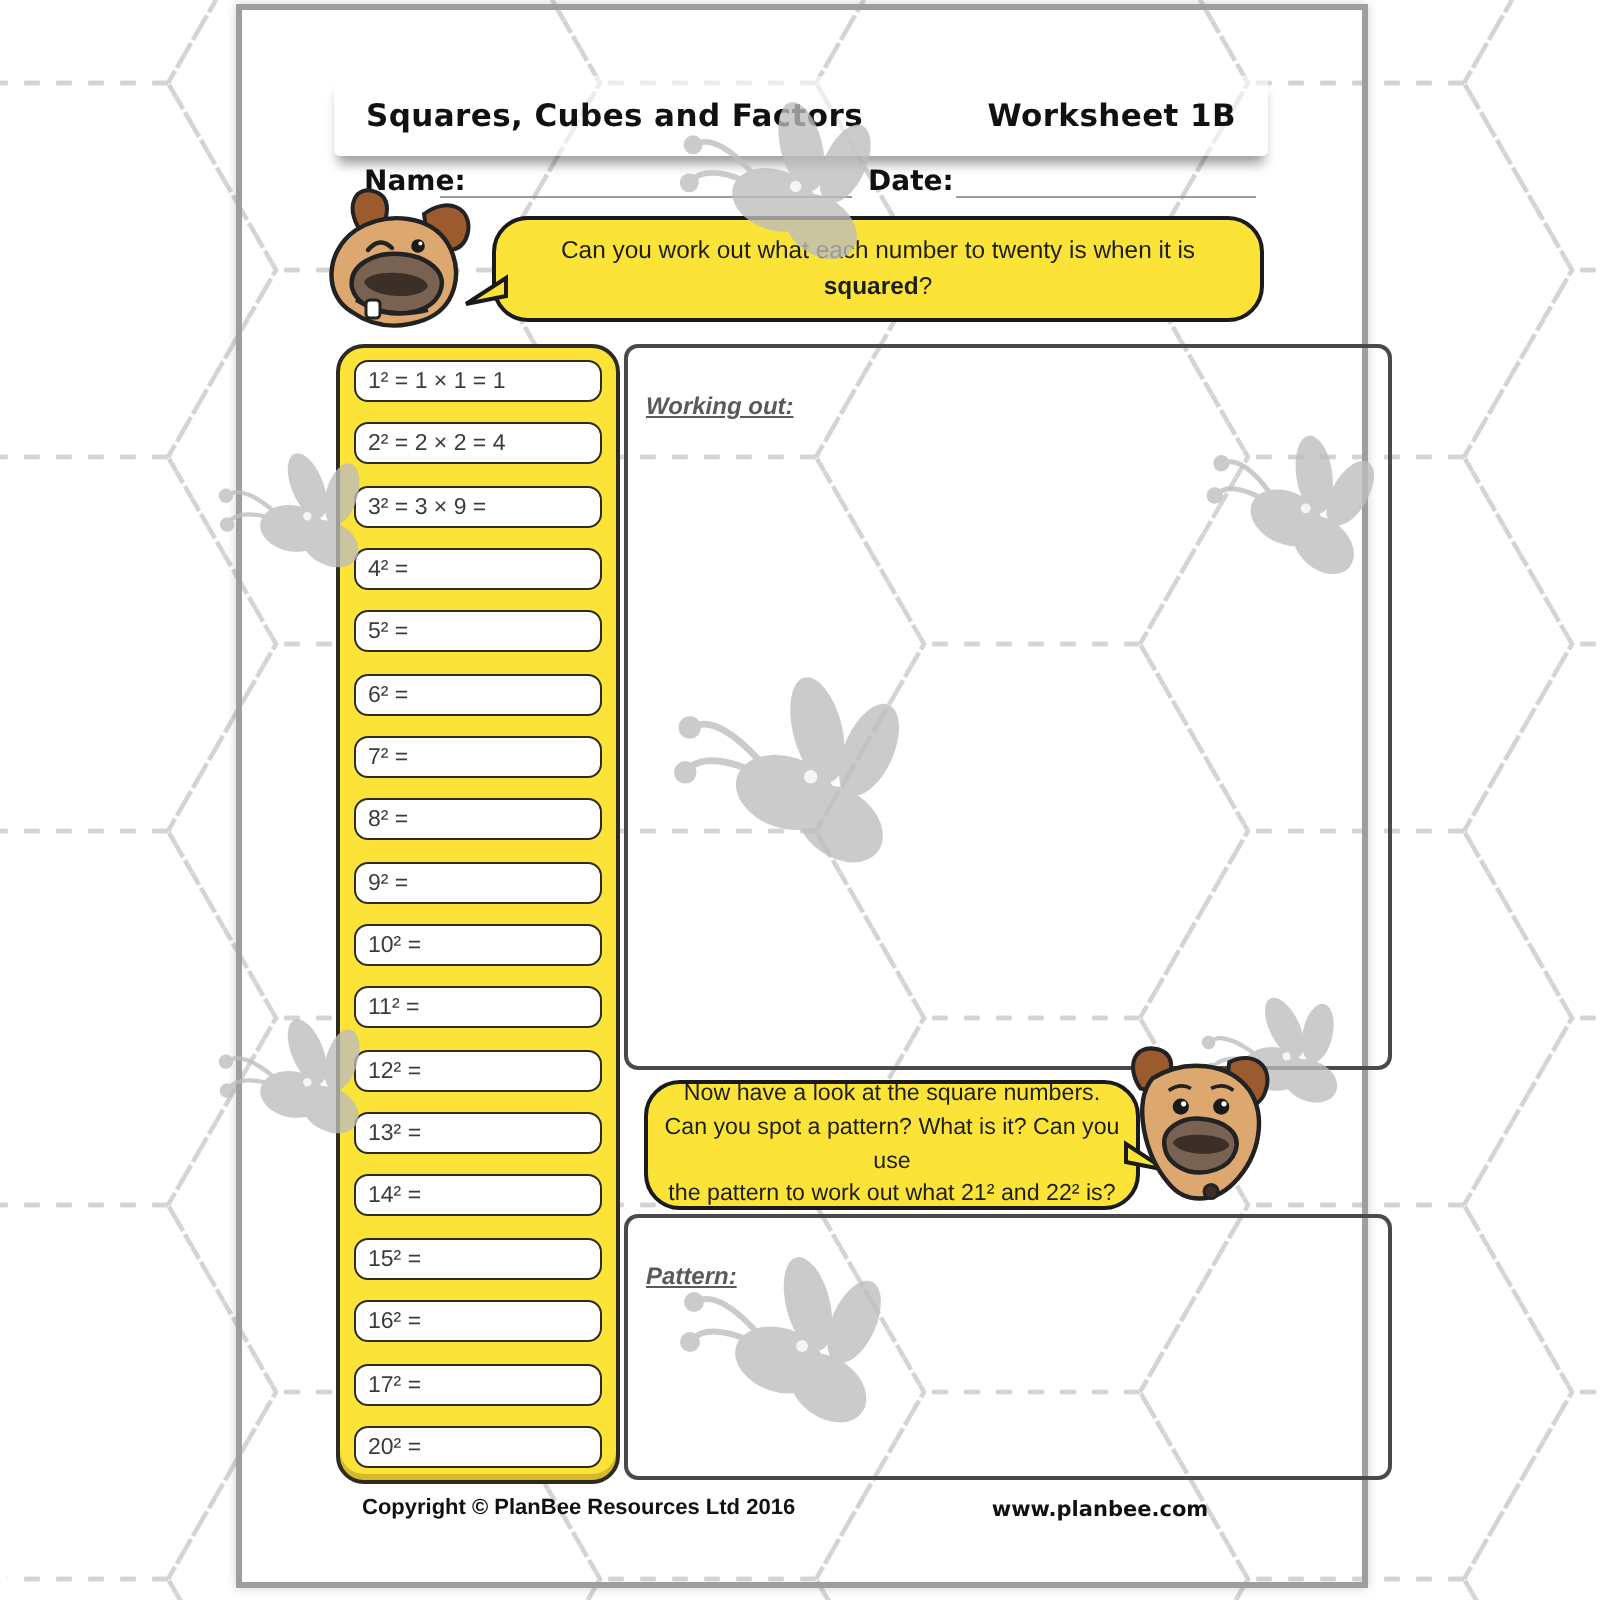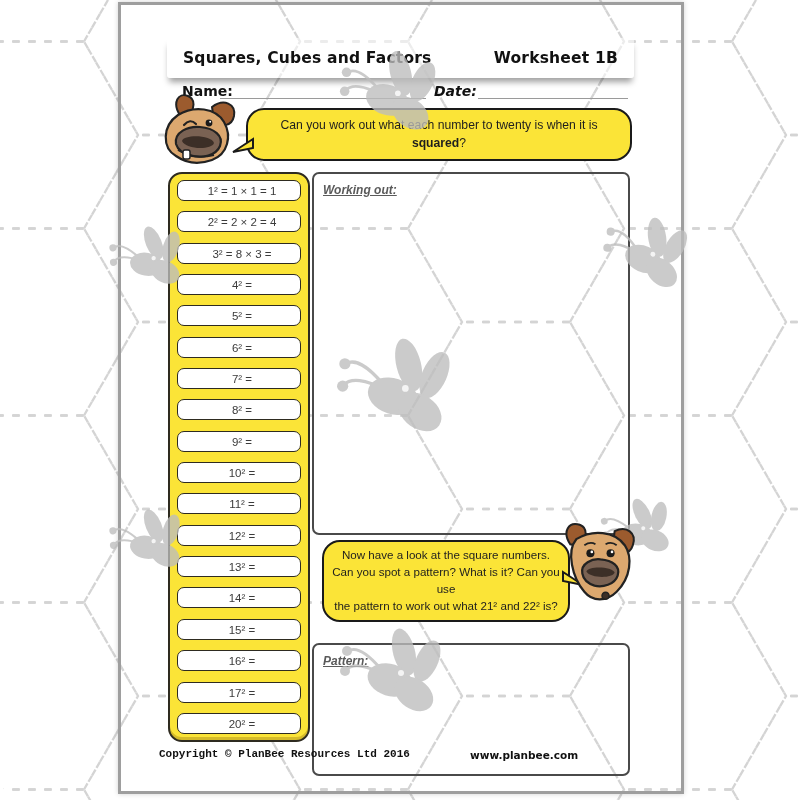--- a/index.html
+++ b/index.html
@@ -35,60 +35,60 @@
   }
   .fieldline{position:absolute;top:15px;border-bottom:1.5px solid #9a9a9a;}
 
   .bubble{
     position:absolute;background:#fbe437;border:2px solid #1a1a1a;border-radius:18px;
     z-index:4;box-sizing:border-box;display:flex;flex-direction:column;
     align-items:center;justify-content:center;text-align:center;color:#1e1e1e;gap:20px;
   }
   .bubble .tail{position:absolute;width:24px;height:18px;overflow:visible;}
   .bubble1{left:246px;top:108px;width:386px;height:53px;font-size:12.2px;line-height:1.42;padding:4px 10px;}
-  .bubble2{left:322px;top:540px;width:248px;height:82px;font-size:11.6px;line-height:1.45;padding:4px 8px;white-space:pre-line;}
+  .bubble2{left:322px;top:540px;width:248px;height:65px;font-size:11.6px;line-height:1.45;padding:4px 8px;white-space:pre-line;}
 
   .dogsvg{position:absolute;z-index:6;}
   .dog1{left:153px;top:94px;width:92px;height:78px;}
   .dog2{left:552px;top:521px;width:96px;height:101px;}
 
   .listbox{
     position:absolute;left:168px;top:172px;width:142px;height:570px;z-index:2;
     background:#fbe437;border:2.5px solid #2e2b20;border-radius:14px;
     box-sizing:border-box;padding:6px 7px;
     display:flex;flex-direction:column;justify-content:space-between;
     box-shadow:inset 0 -3px 0 rgba(140,110,20,0.35);
   }
   .eqbox{
     height:21px;background:#ffffff;border:1.6px solid #2e2b20;border-radius:7px;
     font-size:11.5px;color:#3b3b3b;line-height:20px;padding-left:6px;
-    box-sizing:border-box;overflow:hidden;white-space:nowrap;text-align:center;
+    box-sizing:border-box;overflow:hidden;white-space:nowrap;
   }
 
   .answerbox{
-    position:absolute;left:312px;width:318px;z-index:2;
+    position:absolute;left:312px;width:384px;z-index:2;
     border:2px solid #4a4a4a;border-radius:7px;background:transparent;
-    box-sizing:border-box;padding:6px 9px;
+    box-sizing:border-box;padding:20px 9px;
   }
   .workbox{top:172px;height:363px;}
-  .patternbox{top:643px;height:133px;}
+  .patternbox{top:607px;height:133px;}
   .boxlabel{
     font-style:italic;font-weight:600;font-size:12px;color:#5a5a5a;
     text-decoration:underline;
   }
 
   .beelayer{position:absolute;left:0;top:0;width:800px;height:800px;z-index:5;
     pointer-events:none;color:#bdbdbd;opacity:0.78;}
 
   .footer-left{
-    position:absolute;left:159px;top:748px;z-index:2;
-    font-family:Liberation Mono, monospace;font-weight:800;font-size:11px;color:#111;
+    position:absolute;left:181px;top:748px;z-index:2;
+    font-family:Liberation Sans, sans-serif;font-weight:800;font-size:11px;color:#111;
   }
   .footer-right{
-    position:absolute;left:470px;top:749px;width:160px;text-align:left;z-index:2;
+    position:absolute;left:470px;top:749px;width:160px;text-align:center;z-index:2;
     font-family:"DejaVu Sans",sans-serif;font-weight:800;font-size:10.5px;color:#111;
   }
 </style>
 </head>
 <body>
 
 <div class="stage">
 
   <svg class="hexbg">
       <polygon points="-240,-145.5 -186,-239 -78,-239 -24,-145.5 -78,-52 -186,-52"></polygon>
@@ -152,35 +152,35 @@
   <div class="page"></div>
 
   <div class="titleband">
     <span class="title">Squares, Cubes and Factors</span>
     <span class="wsnum">Worksheet 1B</span>
   </div>
 
   <div class="namerow">
     <span class="fieldlabel" style="left:2px;margin-left:12px;">Name:</span>
     <span class="fieldline" style="left:52px;width:206px;"></span>
-    <span class="fieldlabel" style="left:266px;font-style:italic;">Date:</span>
+    <span class="fieldlabel" style="left:266px;">Date:</span>
     <span class="fieldline" style="left:310px;width:150px;"></span>
   </div>
 
   <div class="bubble bubble1">
     <svg class="tail" style="left:-17px;top:27px;" viewBox="0 0 24 18">
       <path d="M22,2 L2,15 L22,11 Z" fill="#fbe437" stroke="#1a1a1a" stroke-width="2"></path>
     </svg>
     <div><span>Can you work out what each number to twenty is when it is </span><b>squared</b><span>?</span></div>
   </div>
 
   <div class="listbox">
       <div class="eqbox">1² = 1 × 1 = 1</div>
       <div class="eqbox">2² = 2 × 2 = 4</div>
-      <div class="eqbox">3² = 8 × 3 =</div>
+      <div class="eqbox">3² = 3 × 9 =</div>
       <div class="eqbox">4² =</div>
       <div class="eqbox">5² =</div>
       <div class="eqbox">6² =</div>
       <div class="eqbox">7² =</div>
       <div class="eqbox">8² =</div>
       <div class="eqbox">9² =</div>
       <div class="eqbox">10² =</div>
       <div class="eqbox">11² =</div>
       <div class="eqbox">12² =</div>
       <div class="eqbox">13² =</div>

